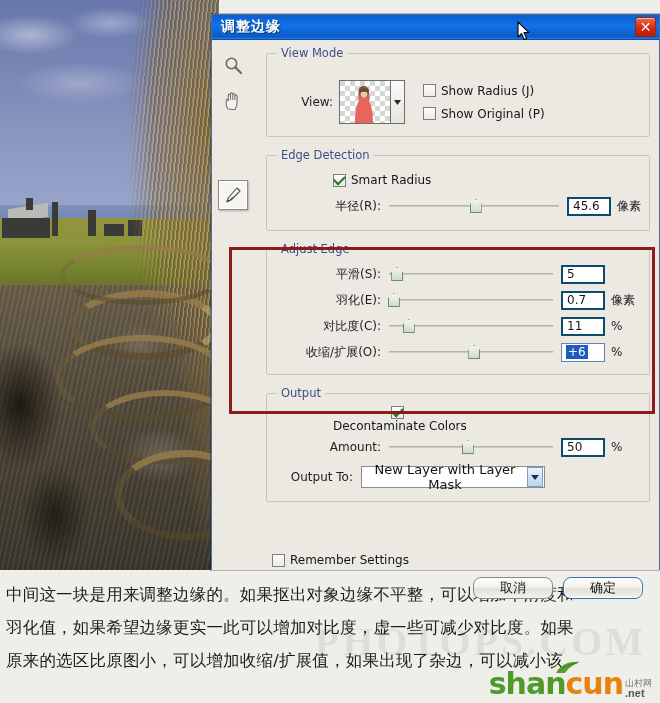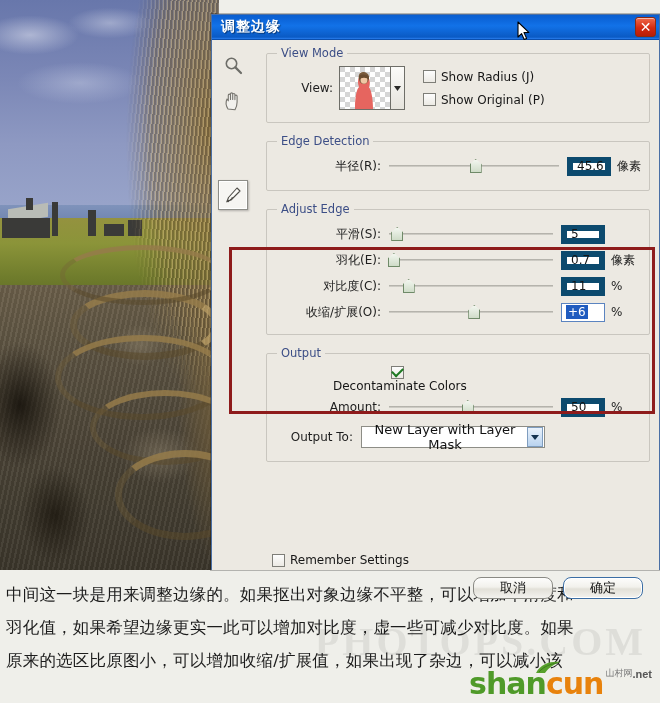--- a/index.html
+++ b/index.html
@@ -106,30 +106,30 @@
   }
   
   #watermark-ghost {
     position:absolute; right:14px; top:46px;
     font-family:"Liberation Serif", serif;
     font-size:40px; font-weight:bold; color:rgba(0,0,0,.07);
     letter-spacing:3px; user-select:none;
   }
   #watermark {
     position:absolute; right:8px; bottom:4px;
-    display:flex; align-items:flex-start;
+    display:flex; align-items:flex-end;
   }
   #watermark .wm-text {
     font-family:"DejaVu Sans","Liberation Sans",sans-serif;
     font-size:30px; font-weight:bold; letter-spacing:-1px; line-height:1;
   }
   #watermark .wm-shan { color:#4f9a29; }
   #watermark .wm-cun  { color:#e8820c; }
   #watermark .wm-side {
-    display:flex; flex-direction:row; align-items:flex-start;
+    display:flex; flex-direction:column; align-items:flex-start;
     margin-left:2px; line-height:1;
   }
   #watermark .wm-cn { font-size:9px; color:#7a7a7a; font-family:"DejaVu Sans",sans-serif; }
   #watermark .wm-net { font-size:11px; color:#555; font-weight:bold; }
   #watermark .wm-leaf {
     position:absolute; left:66px; top:-8px;
     width:26px; height:13px;
   }
 
   
@@ -255,21 +255,21 @@
     position:absolute; top:2px; width:12px; height:14px;
     margin-left:-6px;
     background:linear-gradient(180deg,#f2f6ef,#cfdcc8);
     border:1px solid #6f8a68;
     clip-path: polygon(50% 0%, 100% 38%, 100% 100%, 0% 100%, 0% 38%);
   }
 
   
   .numbox {
     width:44px; height:19px;
-    border:6px solid #0c4a6e;
+    border:2px solid #0c4a6e;
     background:#ffffff;
     font-size:12px; color:#151515;
     font-family:"DejaVu Sans","Liberation Sans",sans-serif;
     display:flex; align-items:center;
     padding-left:4px;
     flex:none;
     cursor:text;
   }
   .numbox.selected-text {
     border:1px solid #5b84c0;
@@ -428,21 +428,21 @@
             <path d="M3.5 17 C6 16 8 14.5 9.5 12" stroke="#4f4d48" stroke-width="1" fill="none"></path>
             <circle cx="5" cy="16" r="1.2" fill="#4f4d48"></circle>
           </svg>
         </div>
       </div>
 
       <div id="panels">
 
         <fieldset class="grp">
           <legend>View Mode</legend>
-          <div class="row" style="margin-top:2px;">
+          <div class="row" style="margin-top:16px;">
             <span class="lbl" style="width:58px;">View:</span>
             <div style="display:flex; margin-left:6px;">
               <div class="view-box">
                 <svg class="person" viewBox="0 0 24 38">
                   <path d="M10 4 C6 5 5 11 7 16 C5 18 3 24 3 38 L21 38 C21 26 19 19 17 16 C19 11 17 4 13 3 Z" fill="#e6655f"></path>
                   <path d="M11 1 C7 1 6 5 7 9 C8 12 10 13 12 13 C15 13 17 10 17 6 C17 3 14 1 11 1 Z" fill="#7a5b3c"></path>
                   <ellipse cx="12" cy="9" rx="3.4" ry="3.8" fill="#f0c7a4"></ellipse>
                   <path d="M7 5 C9 3 15 3 17 6 L17 9 C15 6 9 6 7 9 Z" fill="#6a4c30"></path>
                 </svg>
               </div>
@@ -460,20 +460,26 @@
               <label style="display:flex; align-items:center;">
                 <span class="cbx"></span>
                 <span class="cbx-lbl">Show Original (P)</span>
               </label>
             </div>
           </div>
         </fieldset>
 
         <fieldset class="grp">
           <legend>Edge Detection</legend>
+          <div class="row" style="padding-left:58px;">
+            <label style="display:flex; align-items:center;">
+              <span class="cbx checked"></span>
+              <span class="cbx-lbl">Smart Radius</span>
+            </label>
+          </div>
           <div class="row">
             <span class="lbl" style="width:106px;">半径(R):</span>
             <div class="slider">
               <div class="track"></div>
               <div class="knob" style="left:51%;"></div>
             </div>
             <div class="numbox">
                 <span>45.6</span>
               </div>
             <span class="unit">像素</span>

